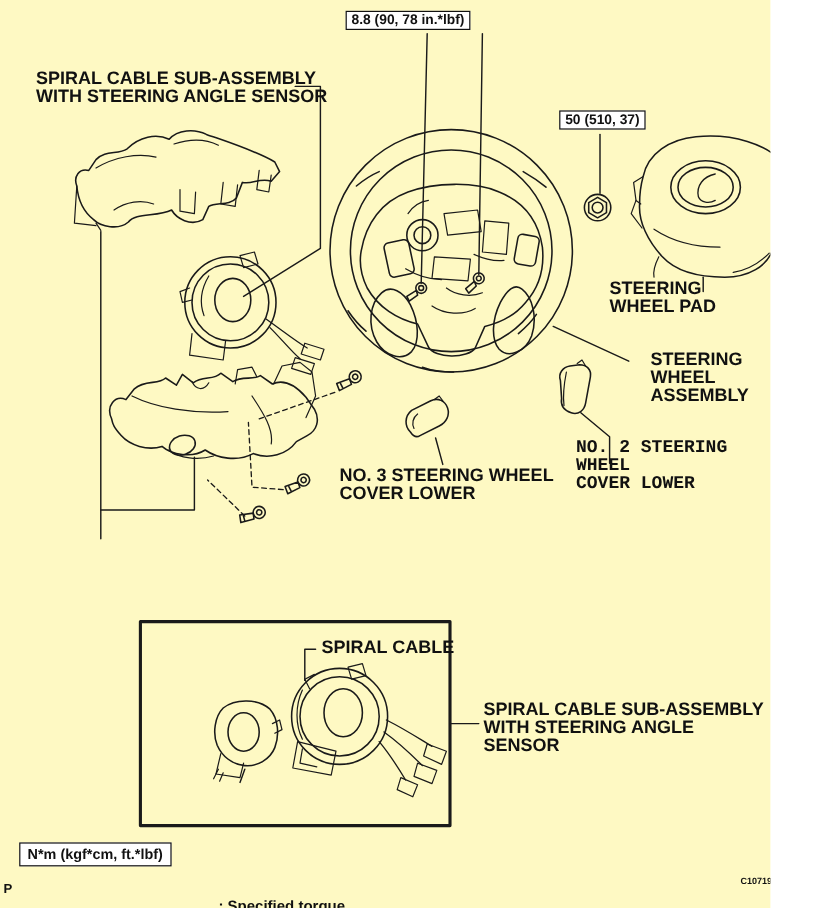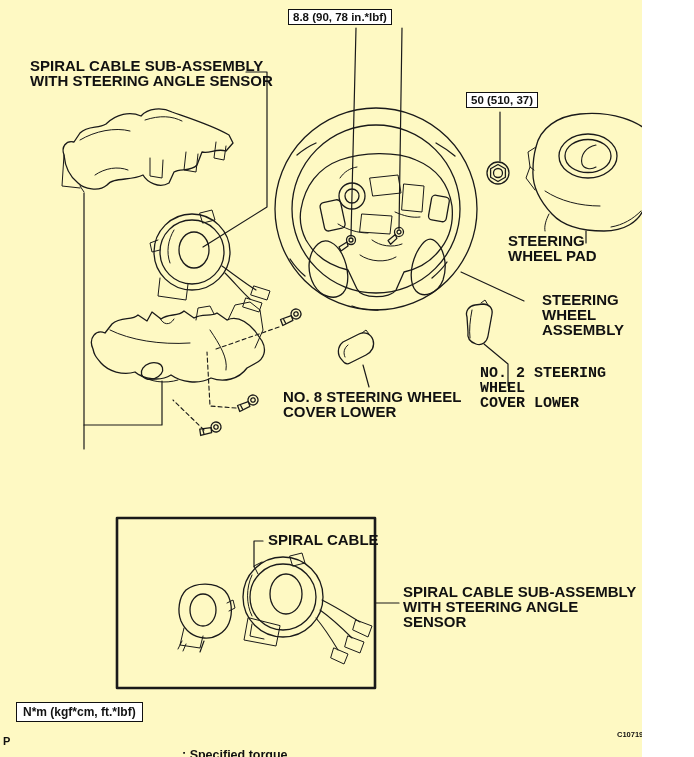--- a/index.html
+++ b/index.html
@@ -199,21 +199,21 @@
 WITH STEERING ANGLE SENSOR</div>
 
   <div class="lbl" style="left:508px;top:233px;">STEERING WHEEL PAD</div>
 
   <div class="lbl" style="left:530px;top:292px;margin-left:12px;">STEERING WHEEL
 ASSEMBLY</div>
 
   <div class="lbl" style="left:480px;top:366px;font-family:Liberation Mono, monospace;">NO. 2 STEERING WHEEL
 COVER LOWER</div>
 
-  <div class="lbl" style="left:283px;top:389px;">NO. 8 STEERING WHEEL
+  <div class="lbl" style="left:283px;top:389px;">NO. 3 STEERING WHEEL
 COVER LOWER</div>
 
 
   <div class="lbl" style="left:268px;top:532px;">SPIRAL CABLE</div>
 
 
   <div class="lbl" style="left:403px;top:584px;">SPIRAL CABLE SUB-ASSEMBLY
 WITH STEERING ANGLE SENSOR</div>
 
   <div class="legend-box" style="left:16px;top:702px;">N*m (kgf*cm, ft.*lbf)</div>

